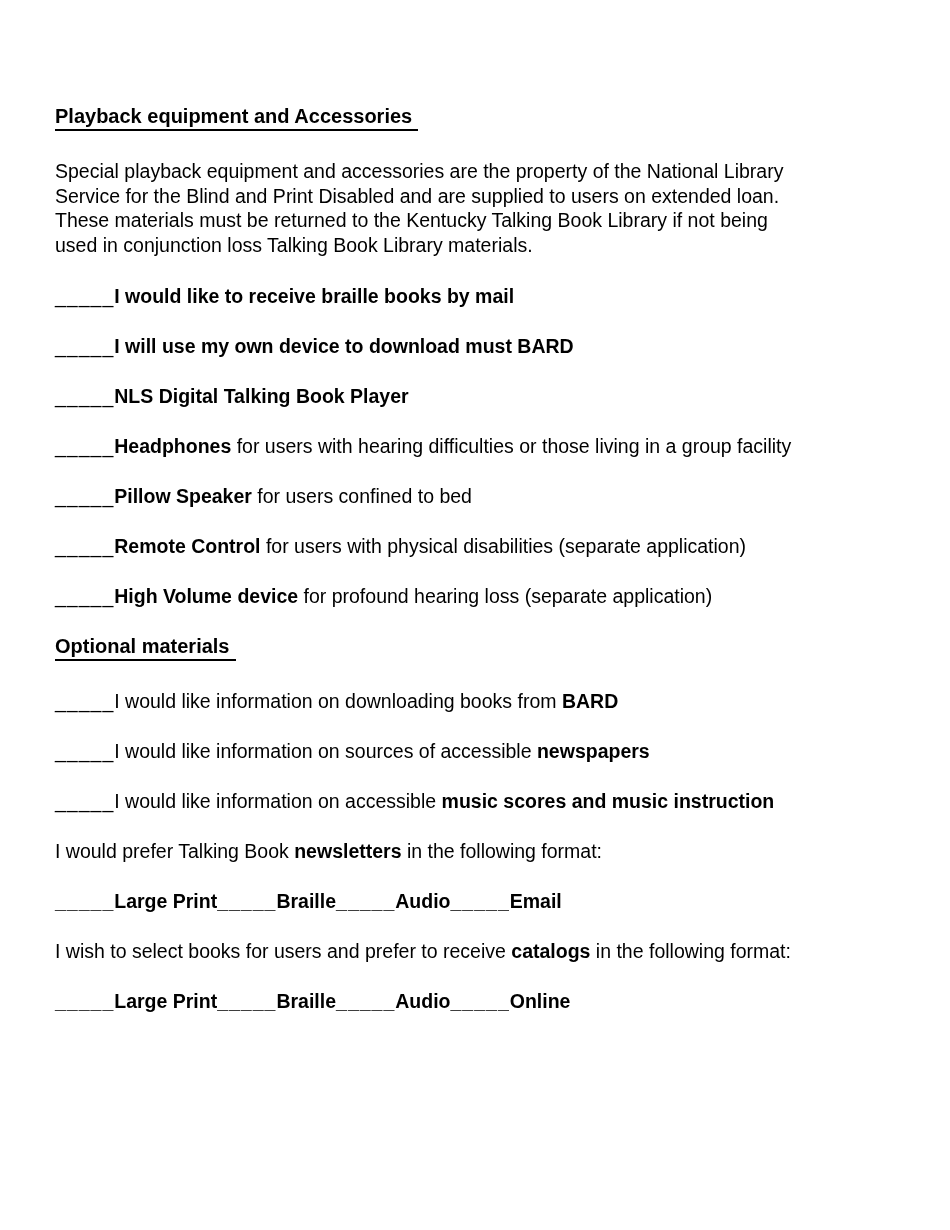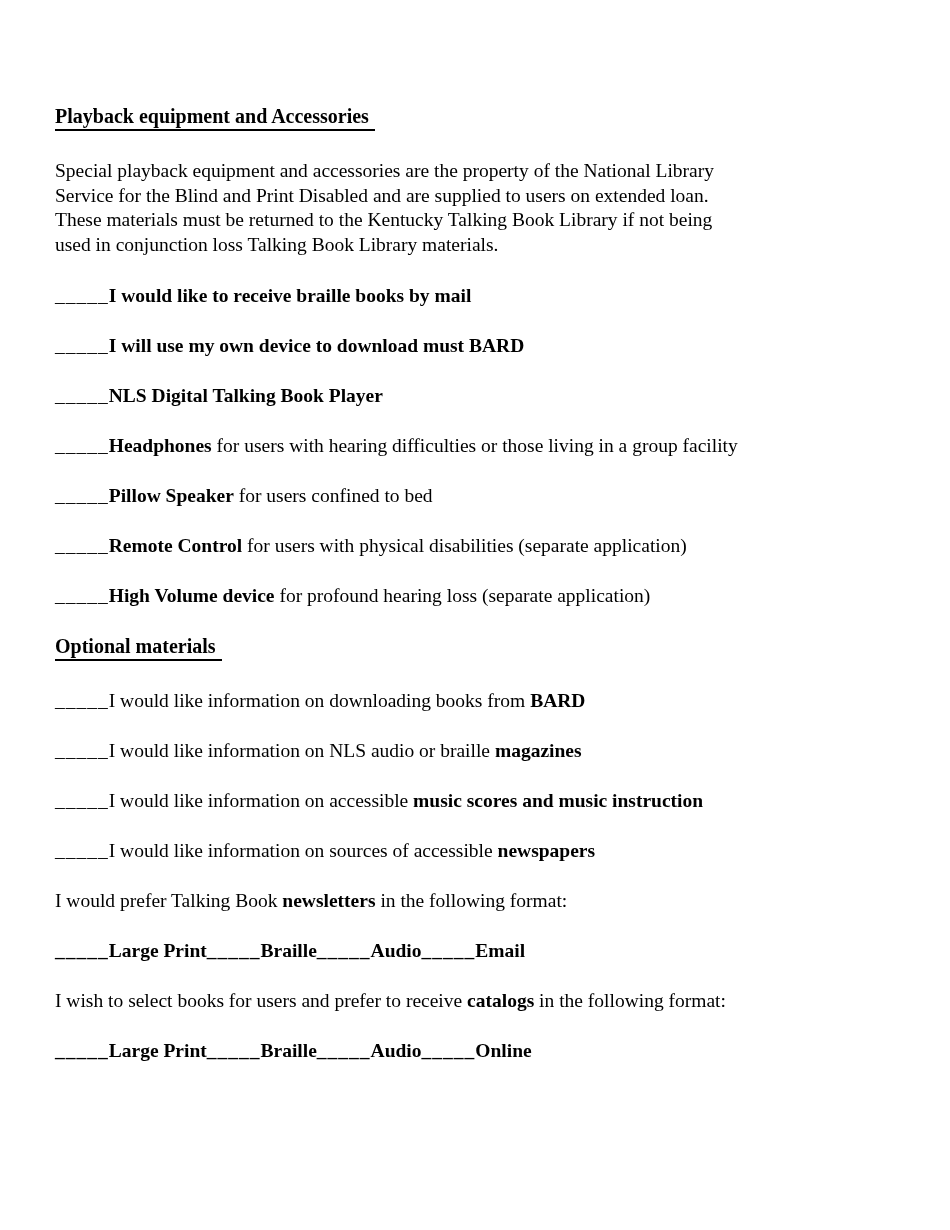--- a/index.html
+++ b/index.html
@@ -13,21 +13,20 @@
     background: #ffffff;
     color: #000000;
     font-family: "Liberation Sans", sans-serif;
   }
   .page {
     box-sizing: border-box;
     width: 950px;
     height: 1230px;
     padding: 104px 55px 40px 55px;
     font-size: 19.5px;
-    font-family: Liberation Serif, serif;
   }
   .sec-heading {
     font-size: 20px;
     font-weight: 700;
     line-height: 24px;
     margin: 0 0 28px 0;
     white-space: nowrap;
   }
   .sec-heading .u {
     display: inline-block;
@@ -90,25 +89,24 @@
   <div class="fline"><span class="blank">_____</span><span></span><span class="b">Pillow Speaker</span><span> for users confined to bed</span></div>
 
   <div class="fline"><span class="blank">_____</span><span></span><span class="b">Remote Control</span><span> for users with physical disabilities (separate application)</span></div>
 
   <div class="fline"><span class="blank">_____</span><span></span><span class="b">High Volume device</span><span> for profound hearing loss (separate application)</span></div>
 
   <div class="sec-heading opt-heading"><span class="u">Optional materials</span></div>
 
   <div class="fline"><span class="blank">_____</span><span>I would like information on downloading books from </span><span class="b">BARD</span><span></span></div>
 
-  <div class="fline"><span class="blank">_____</span><span>I would like information on NLS audio or braille </span><span class="b">magazines</span><span></span></div>
+
+  <div class="fline"><span class="blank">_____</span><span>I would like information on sources of accessible </span><span class="b">newspapers</span><span></span></div>
 
   <div class="fline"><span class="blank">_____</span><span>I would like information on accessible </span><span class="b">music scores and music instruction</span><span></span></div>
-
-  <div class="fline"><span class="blank">_____</span><span>I would like information on sources of accessible </span><span class="b">newspapers</span><span></span></div>
 
   <div class="fline"><span>I would prefer Talking Book </span><span class="b">newsletters</span><span> in the following format:</span></div>
 
   <div class="format-row">
     <span class="fmt-item"><span class="blank">_____</span><span>Large Print</span></span>
     <span class="fmt-item"><span class="blank">_____</span><span>Braille</span></span>
     <span class="fmt-item"><span class="blank">_____</span><span>Audio</span></span>
     <span class="fmt-item"><span class="blank">_____</span><span>Email</span></span>
   </div>
 

